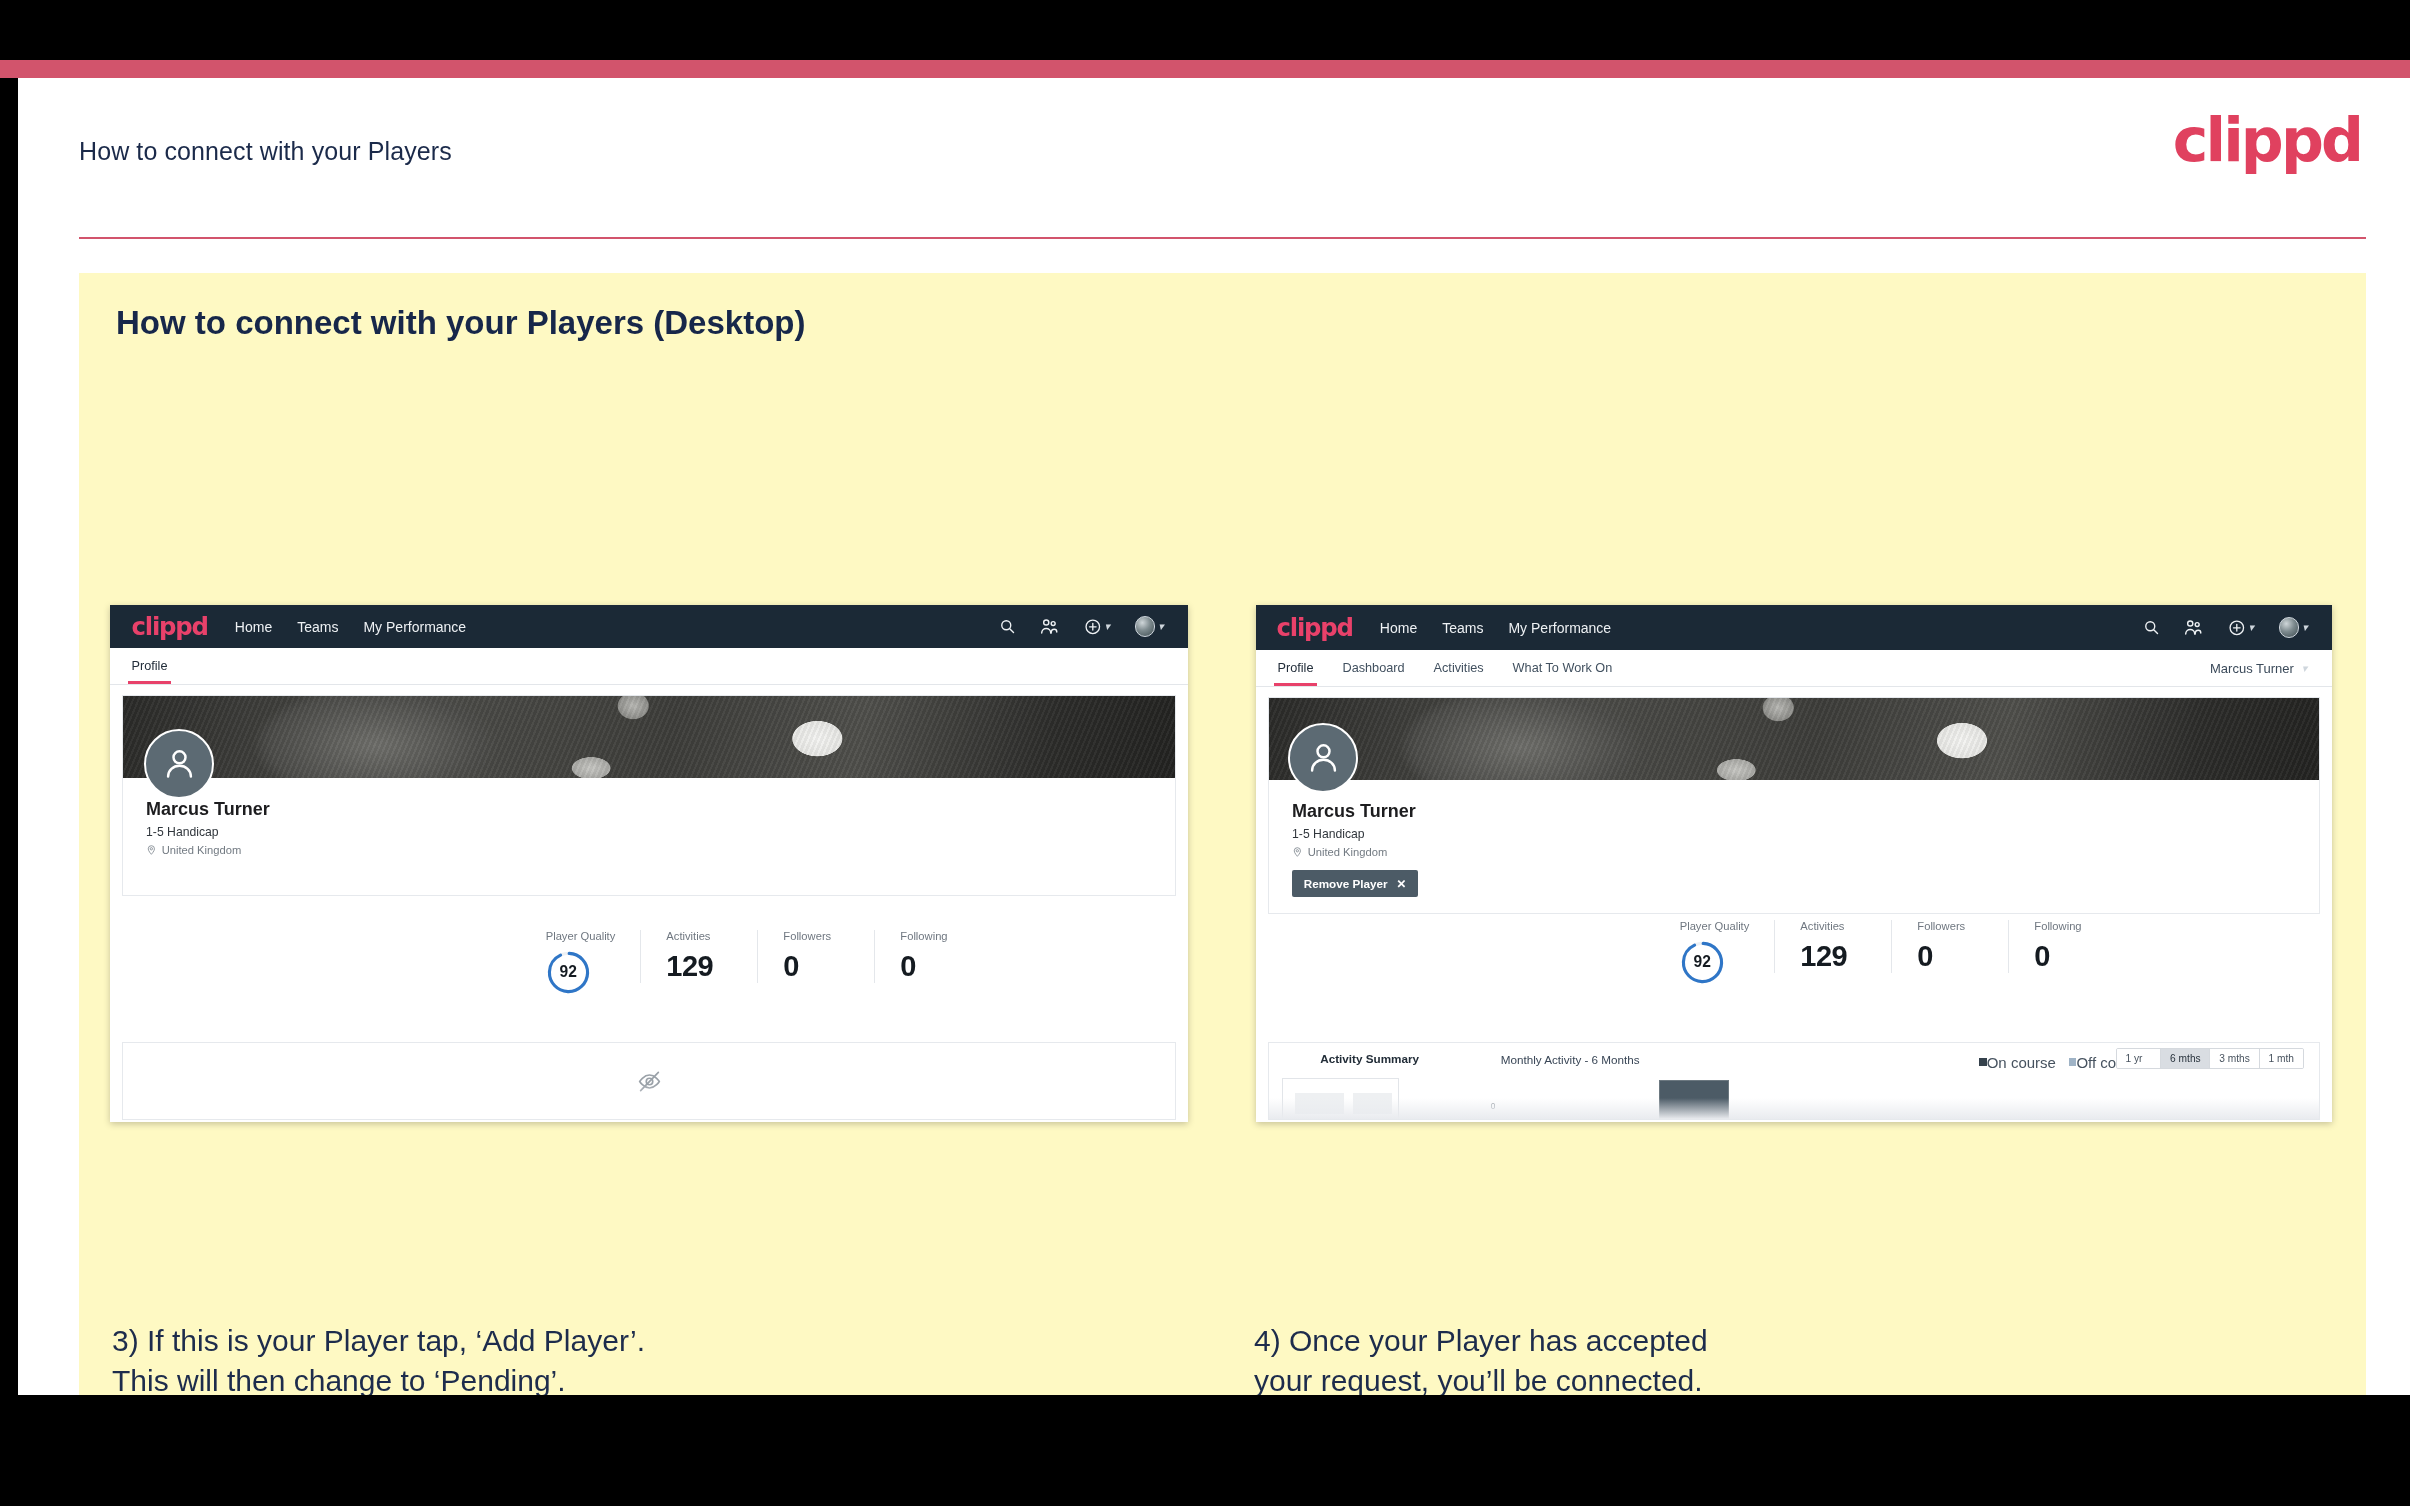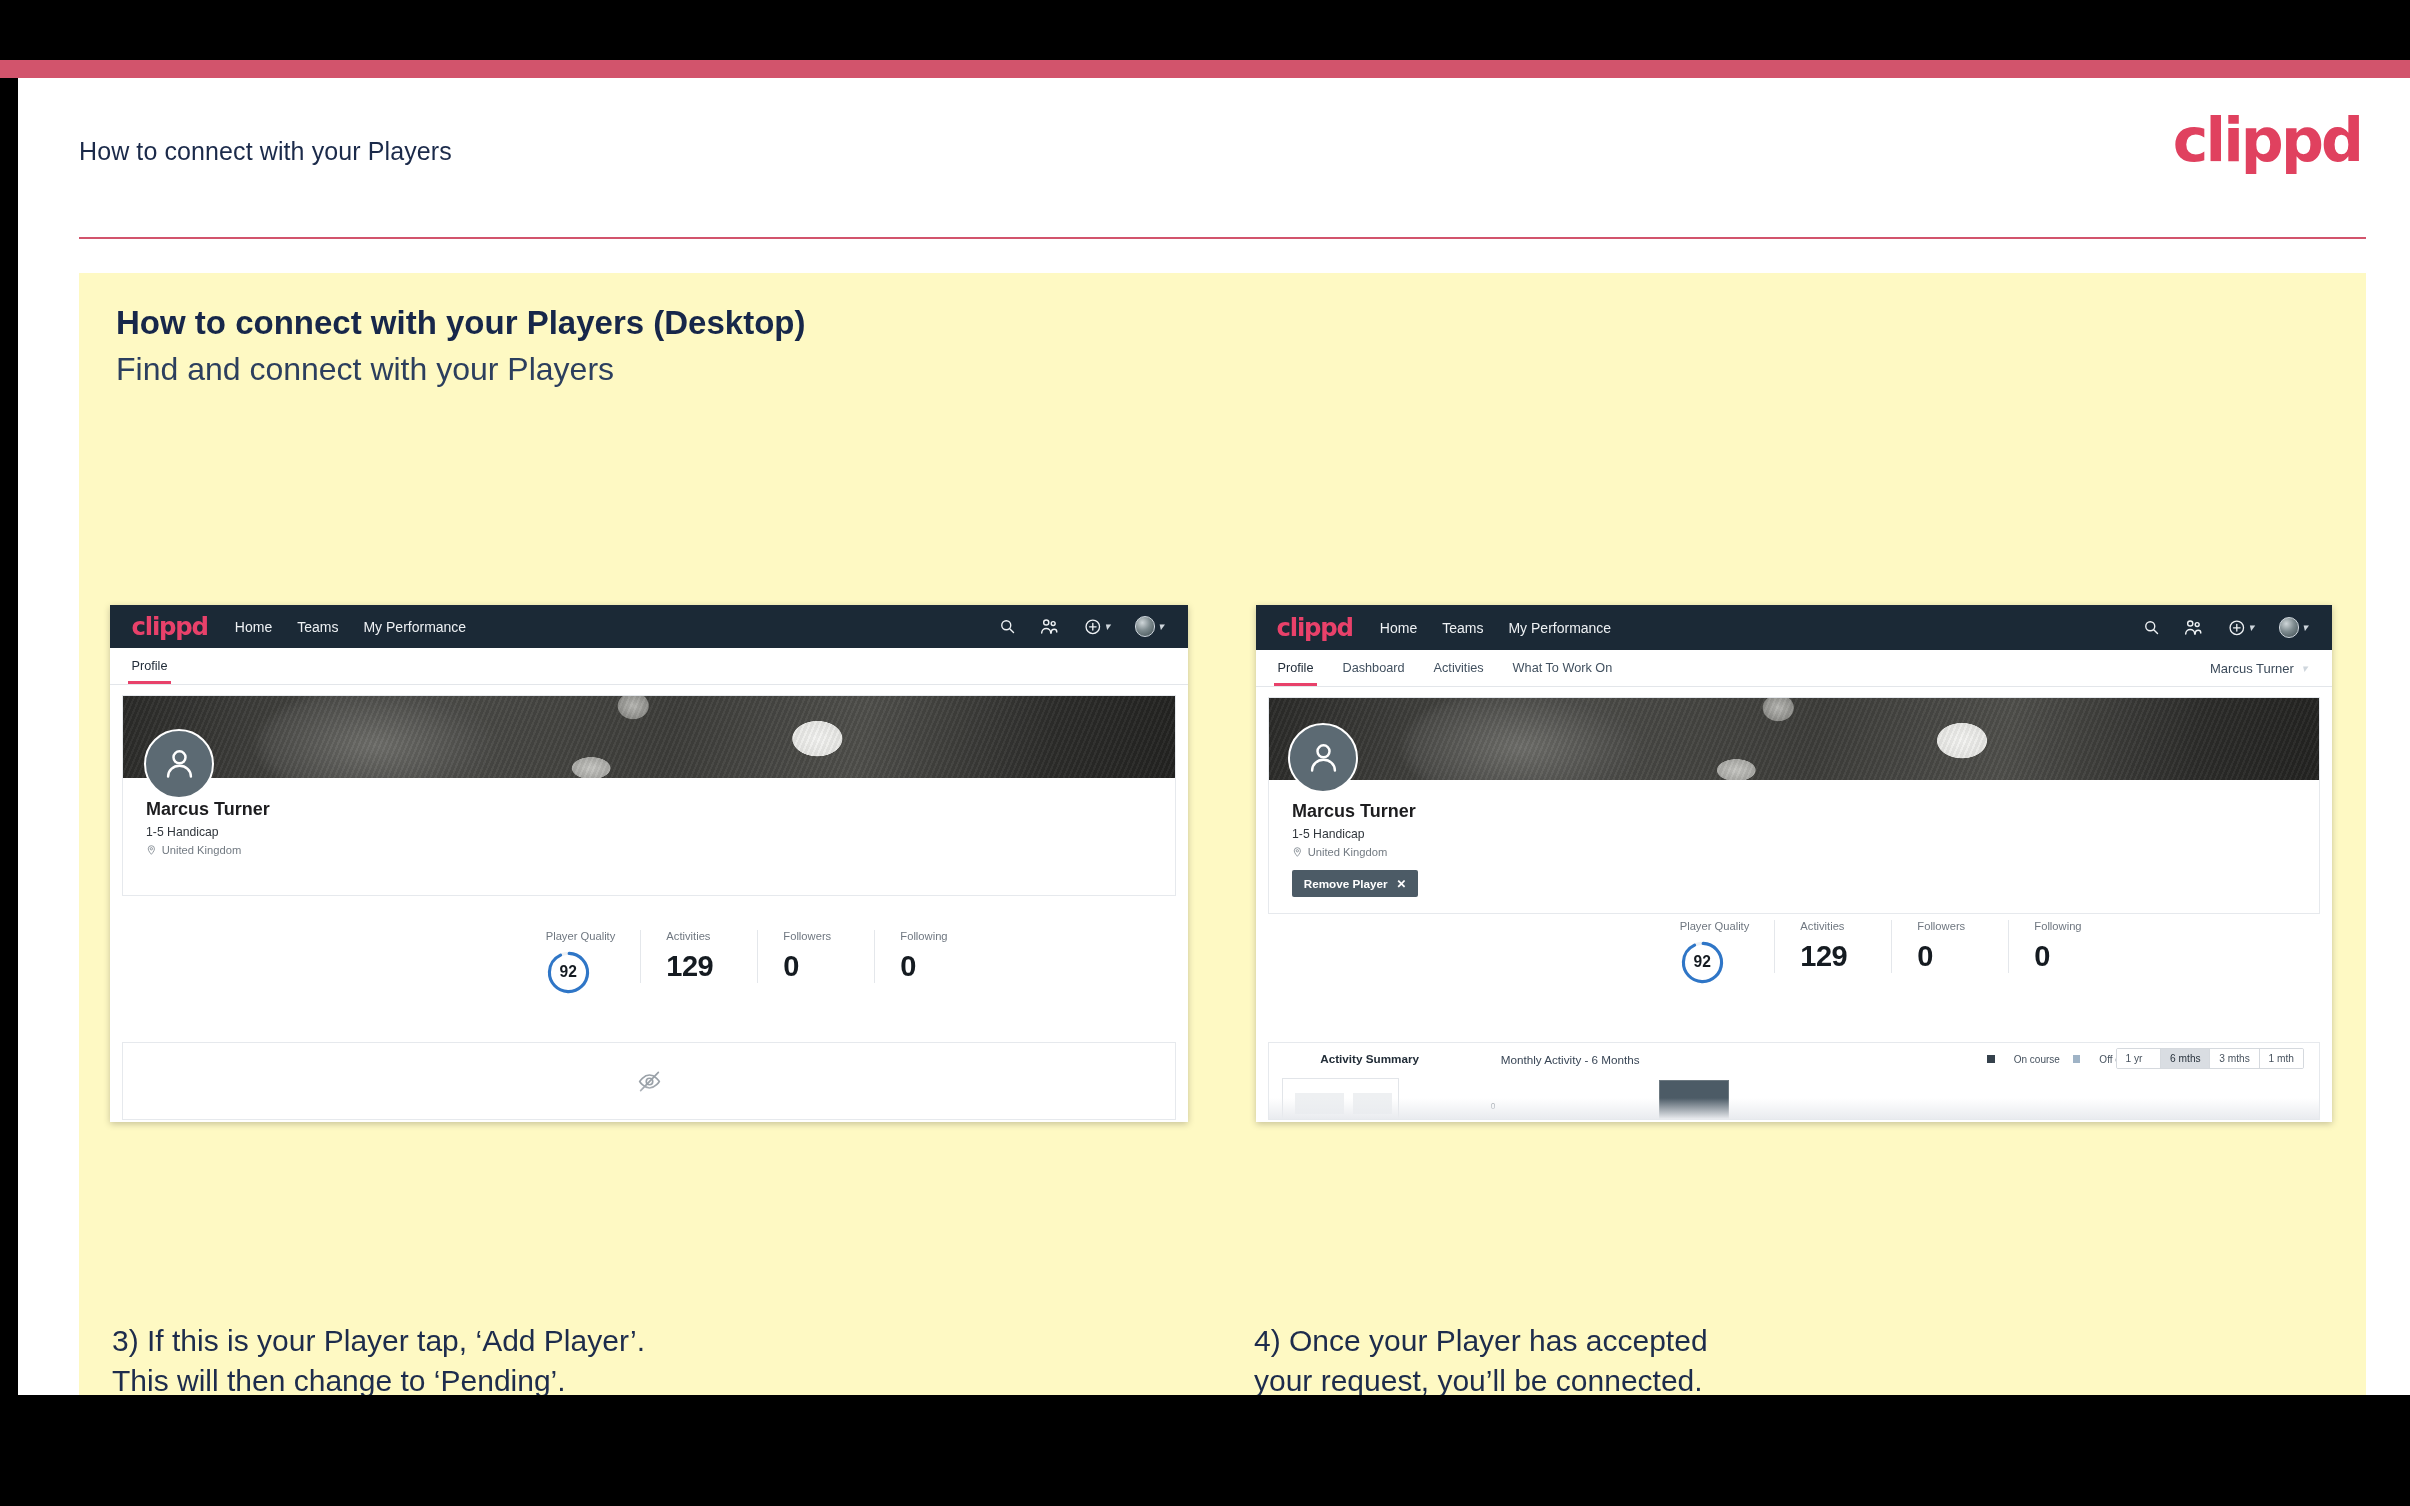--- a/index.html
+++ b/index.html
@@ -165,21 +165,21 @@
     background:linear-gradient(to bottom, rgba(255,255,255,0), #ffffff); }
 
   .actsum {
     position:absolute; left:11.7px; right:11.7px; top:437px; height:78px;
     background:#fff; border:1px solid #e6e9ed;
   }
   .actsum-head { position:relative; height:33px; }
   .as-title { position:absolute; left:15.6px; top:8.8px; font-size:11.7px; font-weight:700; color:#222d38;margin-left:36px; }
   .as-sub   { position:absolute; left:232px; top:9.8px; font-size:11.7px; color:#394656; }
   .as-legend{ position:absolute; right:174px; top:10.7px; display:flex; gap:12.7px; align-items:center; }
-  .lg { display:flex; align-items:center; gap:19px; font-size:10px; color:#46525f; }
+  .lg { display:flex; align-items:center; gap:0; font-size:15px; color:#46525f; }
   .sw { width:7.8px; height:7.8px; display:inline-block; }
   .as-range { position:absolute; right:15.6px; top:4.9px; display:flex; border:1px solid #d5d9de; border-radius:2px; overflow:hidden; }
   .rg { font-size:10.2px; color:#47525e; padding:3.9px 8.8px; border-left:1px solid #d5d9de; background:#fff; }
   .rg:first-child { border-left:none; }
   .rg.on { background:#d9dde2; color:#29333d;margin-left:9px; }
 
   .as-body { position:relative; height:43px; overflow:hidden; }
   .as-tile { position:absolute; left:13.7px; top:2px; width:117px; height:45px; border:1px solid #e2e5e9; background:#fff; }
   .as-tile i { position:absolute; top:13.7px; height:21.5px; background:#eef0f2; display:block; }
   .as-zero { position:absolute; left:222px; top:25px; font-size:8.3px; color:#9aa1a8; }
@@ -210,21 +210,20 @@
 
   <div class="slide">
 
     <div class="hdr-title">How to connect with your Players</div>
     <div class="logo">clippd</div>
     <div class="hdr-rule"></div>
 
     <div class="panel">
 
       <div class="panel-title">How to connect with your Players (Desktop)</div>
-      <div class="panel-sub">Find and connect with your Players</div>
 
       <div class="shot shot-left">
 
         <div class="appnav appnav-l">
           <div class="app-logo app-logo-l">clippd</div>
           <div class="appnav-links">
             <span>Home</span>
             <span>Teams</span>
             <span>My Performance</span>
           </div>

